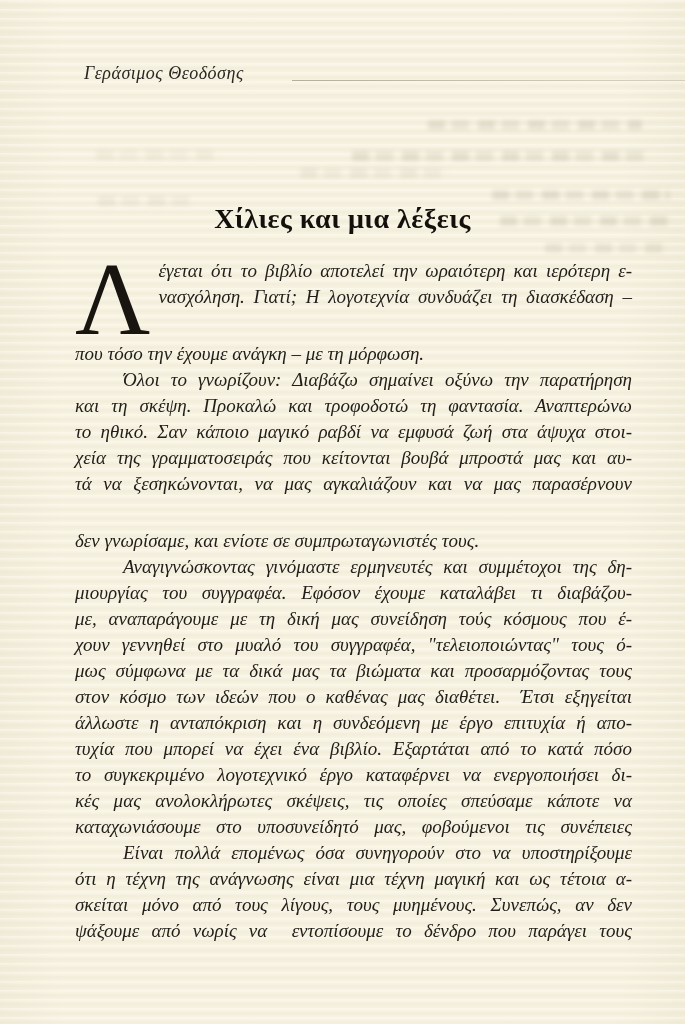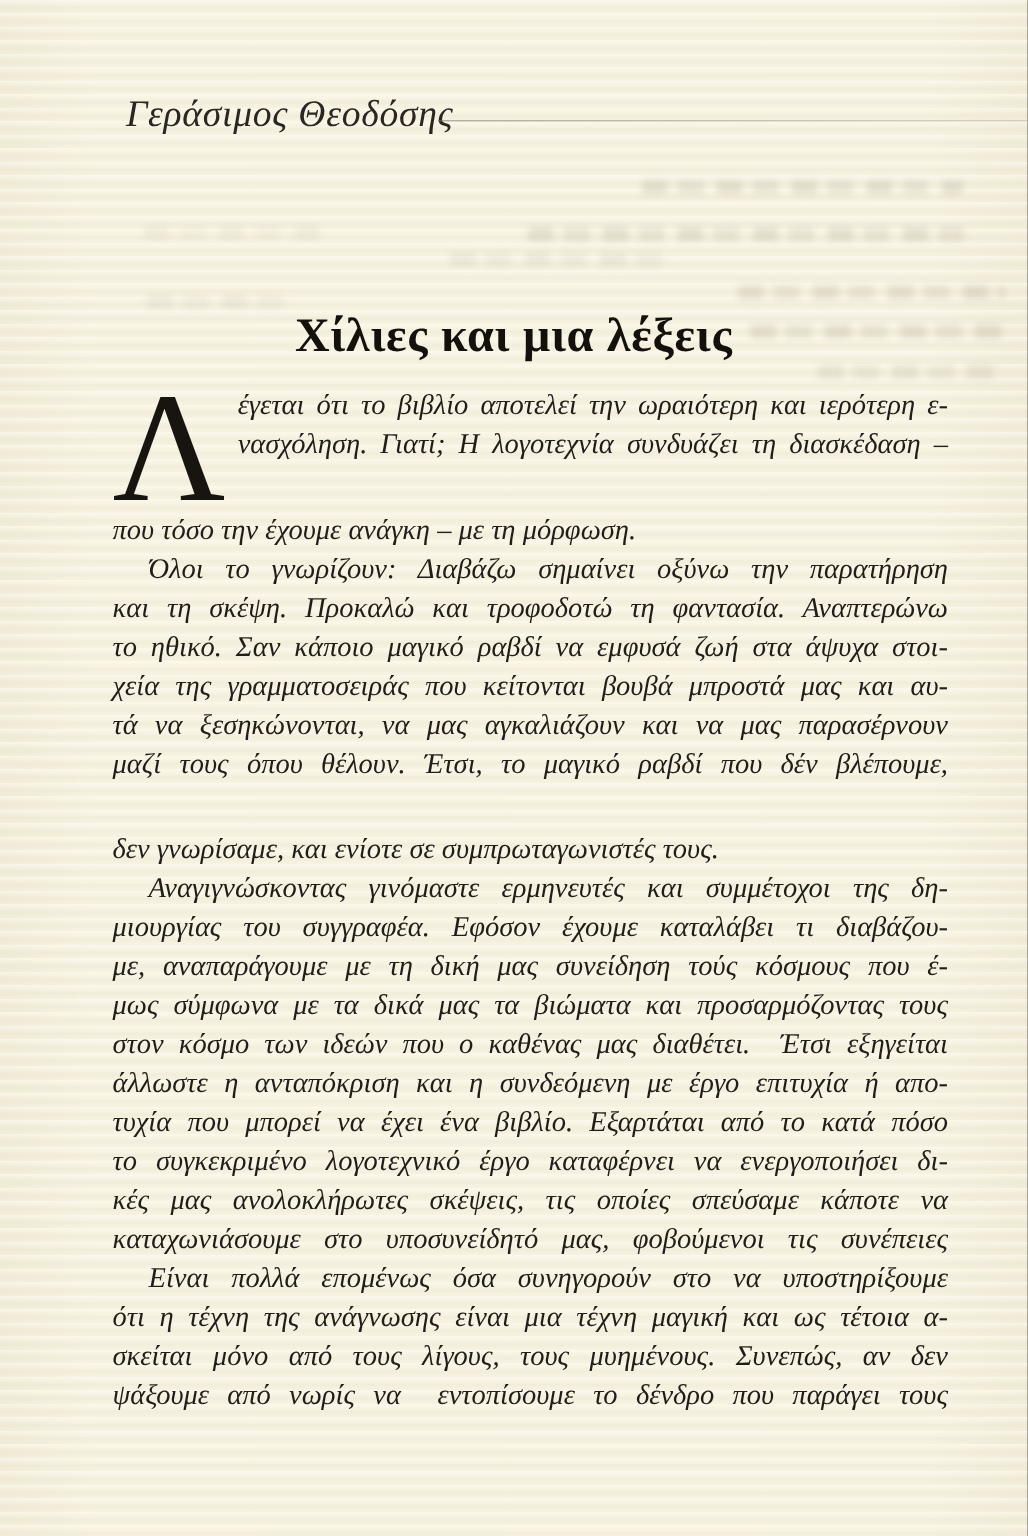--- a/index.html
+++ b/index.html
@@ -18,42 +18,42 @@
         rgba(250,247,234,0.0) 620px, rgba(233,226,203,0.35));
     font-family: "Liberation Serif", "DejaVu Serif", serif;
     color: #201d18;
   }
 
   .running-header {
     position: absolute;
     left: 84px;
     top: 63px;
     font-style: italic;
-    font-size: 25px;
+    font-size: 18px;
     letter-spacing: 0.5px;
     color: #2a2722;
     white-space: nowrap;
   }
   .header-rule {
     position: absolute;
     left: 292px;
     right: 0;
     top: 80px;
     height: 1px;
     background: linear-gradient(90deg, rgba(125,119,100,0.55), rgba(125,119,100,0.25));
   }
 
   .page-title {
     position: absolute;
     left: 0;
     right: 0;
     top: 184px;
     text-align: center;
     font-weight: bold;
-    font-size: 32px;
+    font-size: 28px;
     letter-spacing: 0.5px;
     color: #14110d;
   }
 
   .body-text {
     position: absolute;
     left: 75px;
     top: 258px;
     width: 557px;
     font-size: 19px;
@@ -61,21 +61,21 @@
     color: #211e19;
   }
   .para { margin: 0; }
   .line {
     text-align: justify;
     text-align-last: justify;
     white-space: pre-wrap;
     font-style: italic;
   }
   .line.last { text-align-last: left; margin-top: 31px; }
-  .line.indent { text-indent: 24px; }
+  .line.indent { text-indent: 24px; margin-left: 24px; }
   .dropcap {
     float: left;
     font-size: 104px;
     line-height: 78px;
     height: 78px;
     margin: 2px 8px 0 0;
     color: #181510;
   }
 
   
@@ -126,27 +126,27 @@
         <div class="line">έγεται ότι το βιβλίο αποτελεί την ωραιότερη και ιερότερη ε-</div>
         <div class="line">νασχόληση. Γιατί; Η λογοτεχνία συνδυάζει τη διασκέδαση –</div>
         <div class="line last">που τόσο την έχουμε ανάγκη – με τη μόρφωση.</div>
       </div>
       <div class="para">
         <div class="line indent">Όλοι το γνωρίζουν: Διαβάζω σημαίνει οξύνω την παρατήρηση</div>
         <div class="line">και τη σκέψη. Προκαλώ και τροφοδοτώ τη φαντασία. Αναπτερώνω</div>
         <div class="line">το ηθικό. Σαν κάποιο μαγικό ραβδί να εμφυσά ζωή στα άψυχα στοι-</div>
         <div class="line">χεία της γραμματοσειράς που κείτονται βουβά μπροστά μας και αυ-</div>
         <div class="line">τά να ξεσηκώνονται, να μας αγκαλιάζουν και να μας παρασέρνουν</div>
-        <div class="line">μαζί τους όπου θέλουν. Έτσι, το μαγικό ραβδί που δέν βλέπουμε,</div>
         <div class="line last">δεν γνωρίσαμε, και ενίοτε σε συμπρωταγωνιστές τους.</div>
       </div>
       <div class="para">
         <div class="line indent">Αναγιγνώσκοντας γινόμαστε ερμηνευτές και συμμέτοχοι της δη-</div>
         <div class="line">μιουργίας του συγγραφέα. Εφόσον έχουμε καταλάβει τι διαβάζου-</div>
         <div class="line">με, αναπαράγουμε με τη δική μας συνείδηση τούς κόσμους που έ-</div>
+        <div class="line">χουν γεννηθεί στο μυαλό του συγγραφέα, "τελειοποιώντας" τους ό-</div>
         <div class="line">μως σύμφωνα με τα δικά μας τα βιώματα και προσαρμόζοντας τους</div>
         <div class="line">στον κόσμο των ιδεών που ο καθένας μας διαθέτει.  Έτσι εξηγείται</div>
         <div class="line">άλλωστε η ανταπόκριση και η συνδεόμενη με έργο επιτυχία ή απο-</div>
         <div class="line">τυχία που μπορεί να έχει ένα βιβλίο. Εξαρτάται από το κατά πόσο</div>
         <div class="line">το συγκεκριμένο λογοτεχνικό έργο καταφέρνει να ενεργοποιήσει δι-</div>
         <div class="line">κές μας ανολοκλήρωτες σκέψεις, τις οποίες σπεύσαμε κάποτε να</div>
         <div class="line">καταχωνιάσουμε στο υποσυνείδητό μας, φοβούμενοι τις συνέπειες</div>
       </div>
       <div class="para">
         <div class="line indent">Είναι πολλά επομένως όσα συνηγορούν στο να υποστηρίξουμε</div>

